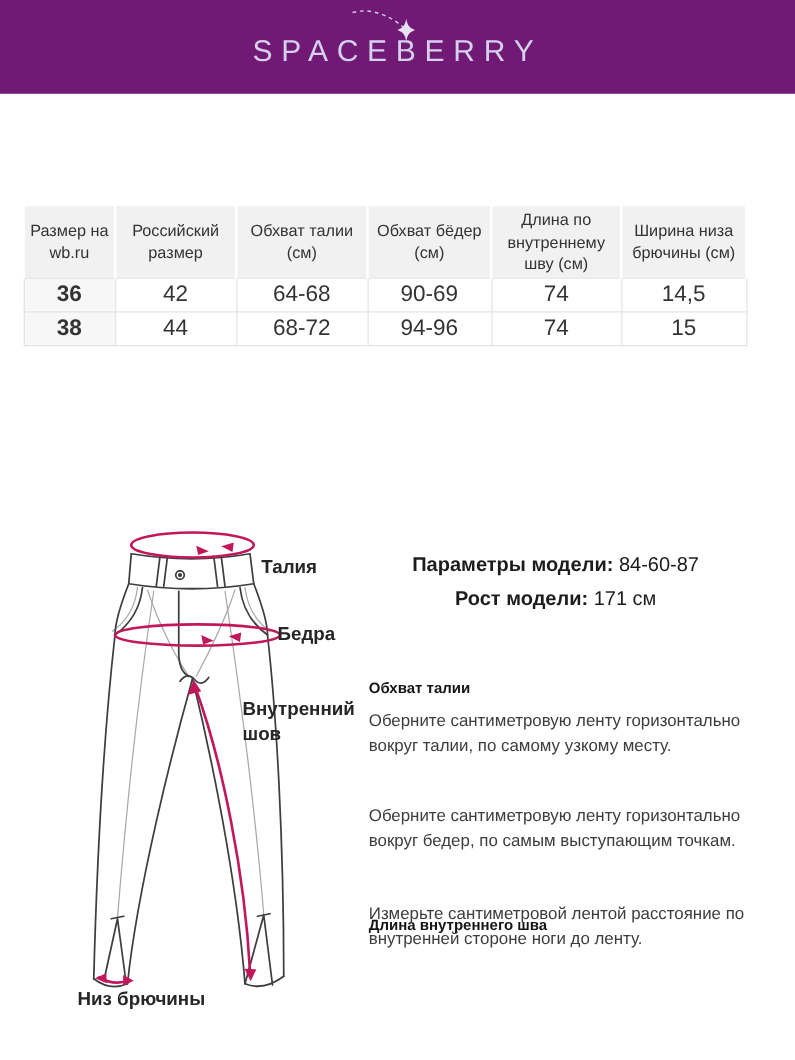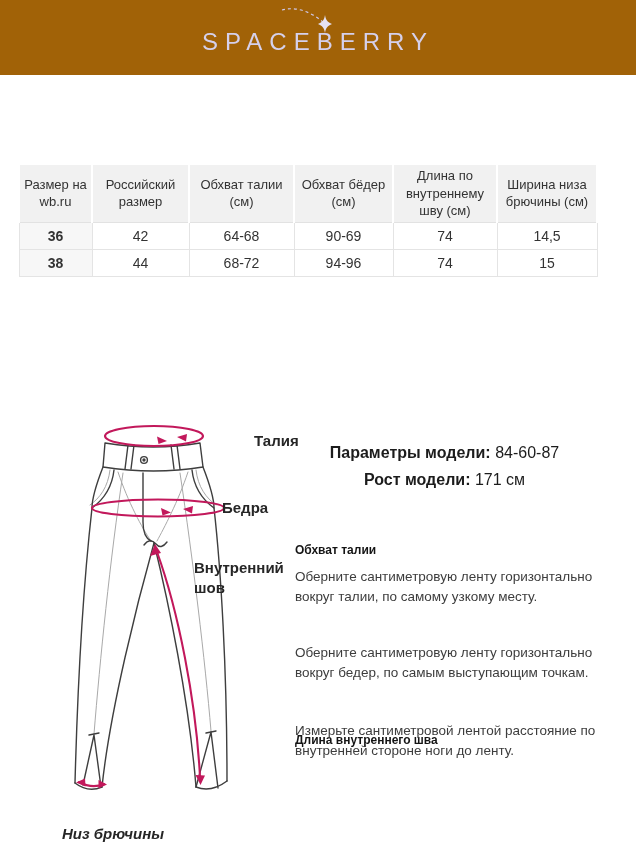--- a/index.html
+++ b/index.html
@@ -3,51 +3,51 @@
 <meta charset="utf-8">
 <style>
   html,body{margin:0;padding:0;background:#fff;}
   .page{
     position:relative;width:636px;height:848px;background:#ffffff;
     font-family:"Liberation Sans",sans-serif;overflow:hidden;margin:0 auto;
   }
   
   .brand-header{
     position:absolute;left:0;top:0;width:636px;height:75px;
-    background:#a16207;display:flex;align-items:center;justify-content:center;
+    background:#701a75;display:flex;align-items:center;justify-content:center;
   }
   .logo-text{
     color:#d5d0ec;font-size:24px;letter-spacing:7px;font-weight:400;
     padding-top:8px;
   }
   .sparkle{position:absolute;left:278px;top:4px;}
   
   .size-table{
     position:absolute;left:18px;top:163px;width:578px;
     border-collapse:collapse;table-layout:fixed;
   }
   .size-table th{
     background:#f1f1f1;border:2px solid #ffffff;border-bottom:1px solid #e2e2e2;
     font-size:13px;font-weight:400;color:#333;text-align:center;
     vertical-align:middle;height:50px;line-height:1.35;padding:2px 4px;
   }
   .size-table td{
-    border:1px solid #e4e4e4;font-size:14px;color:#333;text-align:center;
+    border:1px solid #e4e4e4;font-size:18px;color:#333;text-align:center;
     vertical-align:middle;height:26px;background:#fff;padding:0 2px;
   }
   .size-table td.first{background:#f7f7f7;font-weight:700;}
   
   .figure{position:absolute;left:30px;top:410px;width:260px;height:420px;}
   .diagram-label{
     position:absolute;font-size:15px;font-weight:700;color:#262626;line-height:1.35;
   }
-  .lbl-waist{left:209px;top:431px;margin-left:45px;}
+  .lbl-waist{left:209px;top:444px;}
   .lbl-hips{left:222px;top:498px;}
   .lbl-innerseam{left:194px;top:558px;width:100px;}
-  .lbl-legbottom{left:62px;top:824px;font-style:italic;}
+  .lbl-legbottom{left:62px;top:790px;}
   
   .model-line{
     position:absolute;left:282px;width:325px;font-size:16px;color:#1c1c1c;
     white-space:nowrap;
     text-align:center;
   }
   .model-line .mlabel{font-weight:700;}
   .guide-title{
     position:absolute;left:295px;width:325px;font-size:12px;font-weight:700;color:#151515;
   }

